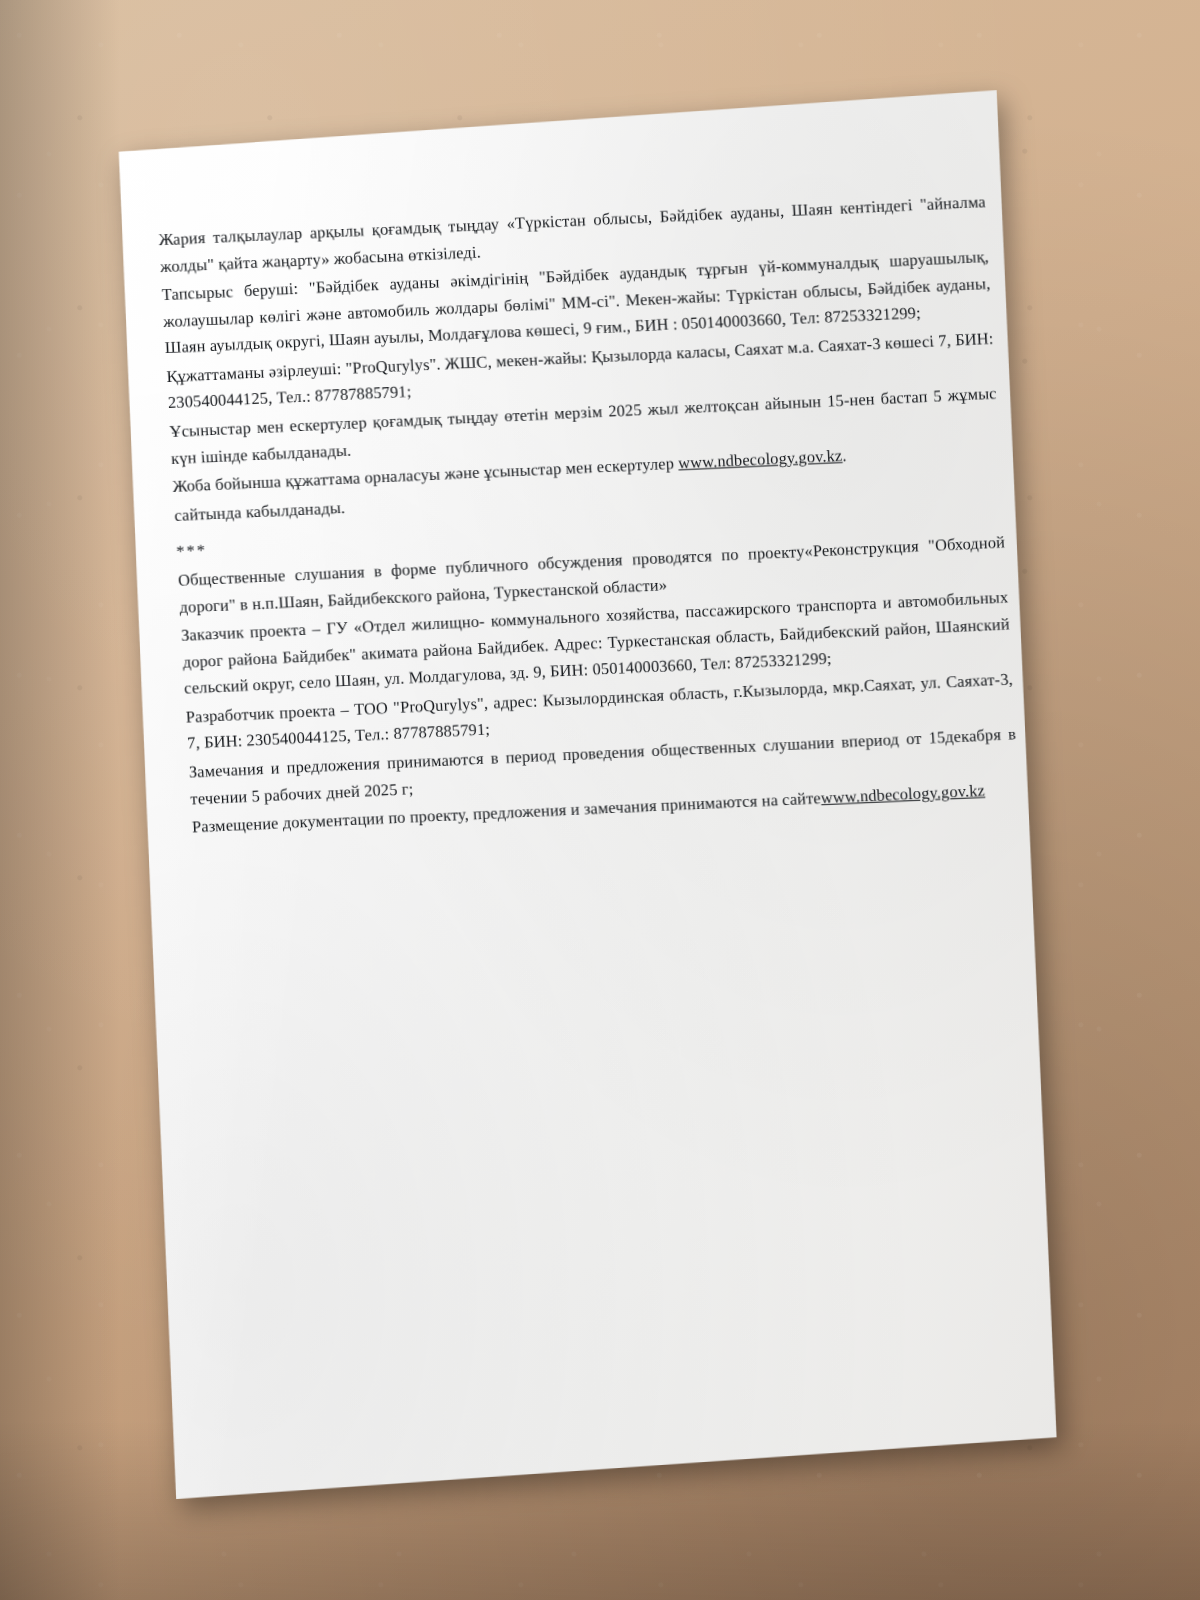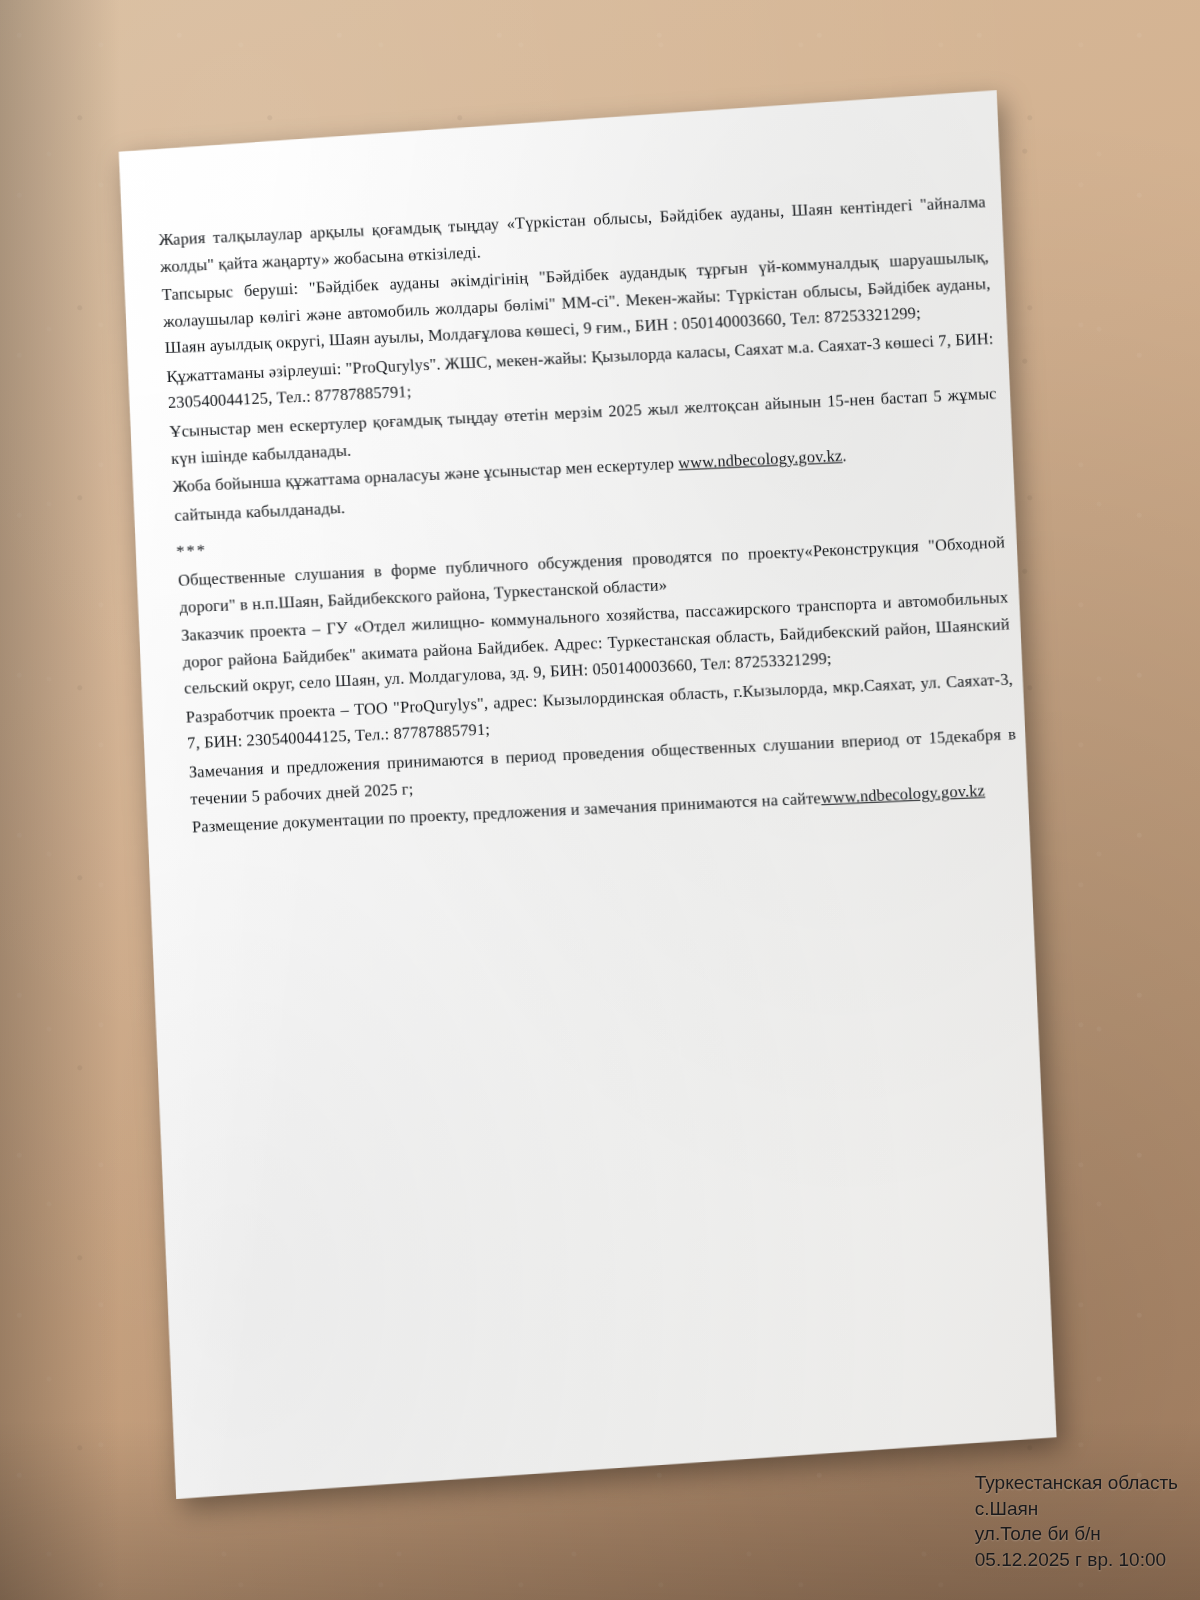--- a/index.html
+++ b/index.html
@@ -150,19 +150,13 @@
         <p class="tight">Общественные слушания в форме публичного обсуждения проводятся по проекту«Реконструкция "Обходной дороги" в н.п.Шаян, Байдибекского района, Туркестанской области»</p>
         <p class="tight">Заказчик проекта – ГУ «Отдел жилищно- коммунального хозяйства, пассажирского транспорта и автомобильных дорог района Байдибек" акимата района Байдибек. Адрес: Туркестанская область, Байдибекский район, Шаянский сельский округ, село Шаян, ул. Молдагулова, зд. 9, БИН: 050140003660, Тел: 87253321299;</p>
         <p class="tight">Разработчик проекта – ТОО "ProQurylys", адрес: Кызылординская область, г.Кызылорда, мкр.Саяхат, ул. Саяхат-3, 7, БИН: 230540044125, Тел.: 87787885791;</p>
         <p class="tight">Замечания и предложения принимаются в период проведения общественных слушании впериод от 15декабря в течении 5 рабочих дней 2025 г;</p>
         <p class="tight"><span>Размещение документации по проекту, предложения и замечания принимаются на сайте</span><span class="lnk">www.ndbecology.gov.kz</span><span></span></p>
       </div>
 
     </div>
   </div>
 
-  <div id="caption">
-    <div>Туркестанская область</div>
-    <div>с.Шаян</div>
-    <div>ул.Толе би б/н</div>
-    <div>05.12.2025 г  вр. 10:00</div>
-  </div>
 </div>
 
 </body></html>

